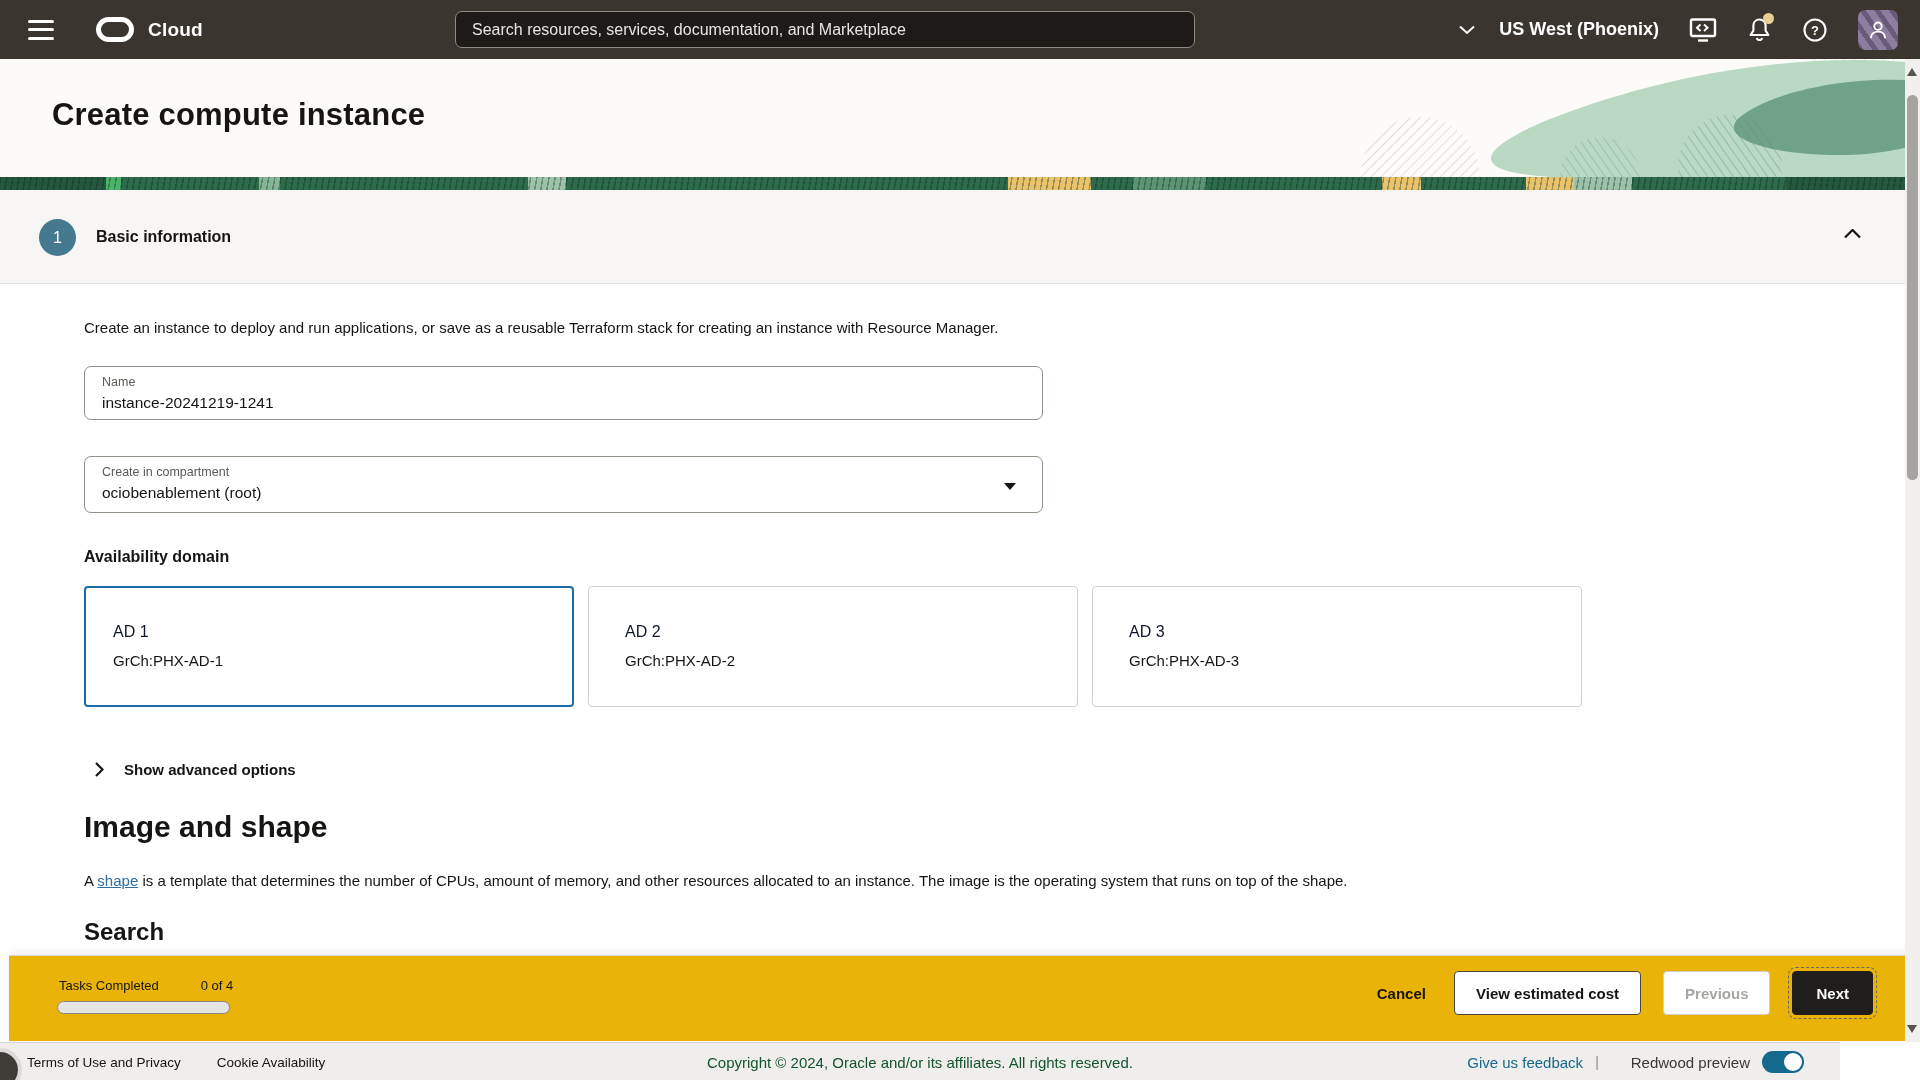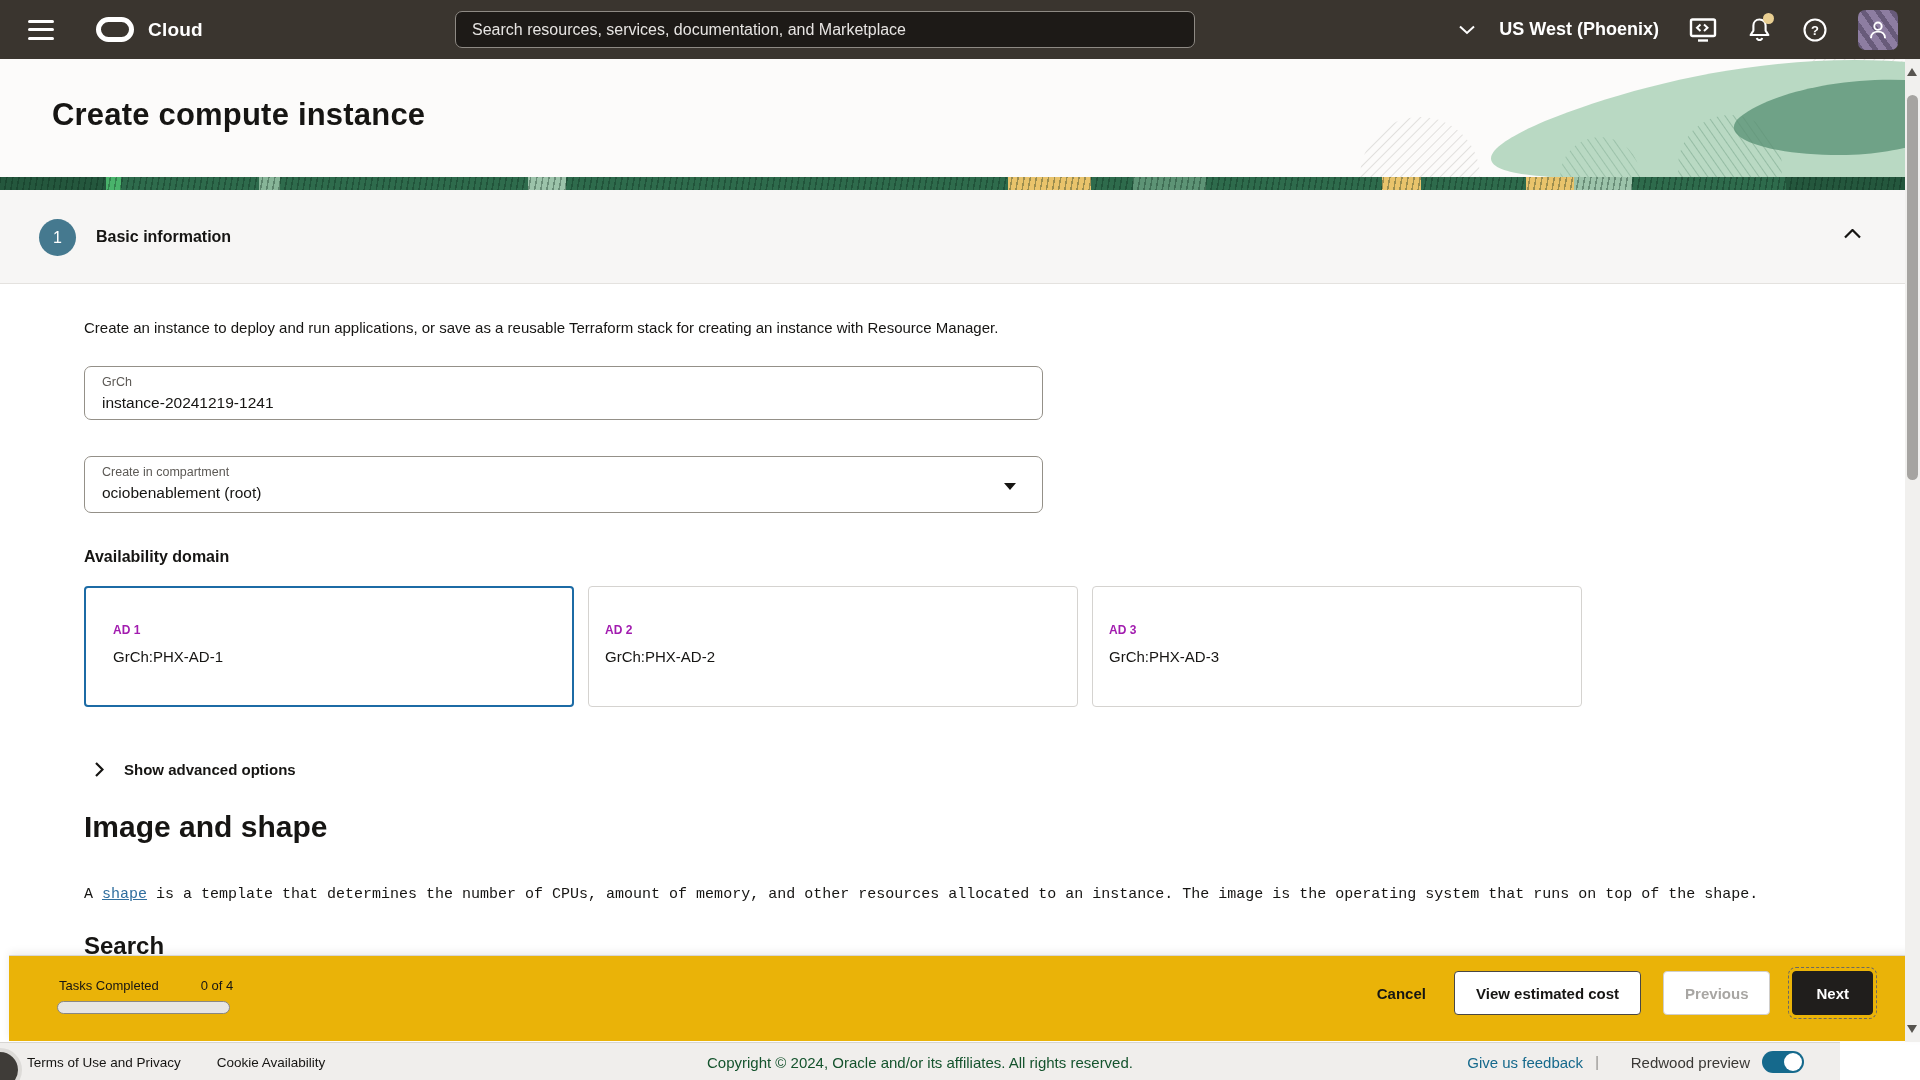--- a/index.html
+++ b/index.html
@@ -48,28 +48,28 @@
   .content { position:absolute; top:285px; left:0; width:1905px; height:757px; background:#fff; padding-left:84px; overflow:hidden; }
   .description { margin-top:32px; font-size:15px; color:#161513; line-height:22px; }
   .field { position:relative; width:959px; border:1px solid #949088; border-radius:7px; background:#fff; }
   .field-name { margin-top:27px; height:54px; }
   .field-compartment { margin-top:36px; height:57px; cursor:pointer; }
   .field-label { position:absolute; left:17px; top:8px; font-size:12.5px; color:#5c5955; }
   .field-value { position:absolute; left:17px; top:27px; font-size:15.5px; color:#161513; }
   .select-caret { position:absolute; right:26px; top:26px; width:0; height:0; border-left:6px solid transparent; border-right:6px solid transparent; border-top:7px solid #161513; }
   .avail-label { margin-top:35px; font-size:16px; font-weight:bold; color:#161513; }
   .cards { margin-top:20px; display:flex; gap:14px; }
-  .ad-card { width:490px; height:121px; border:1px solid #d5d3d0; border-radius:4px; background:#fff; padding:36px 0 0 16px; cursor:pointer; }
+  .ad-card { width:490px; height:121px; border:1px solid #d5d3d0; border-radius:4px; background:#fff; padding:36px 0 0 36px; cursor:pointer; }
   .ad-card.selected { border:2px solid #1c6ba5; padding:35px 0 0 27px; }
-  .ad-title { font-size:12px; font-weight:bold; color:#a21caf; }
+  .ad-title { font-size:16px; font-weight:normal; color:#0f172a; }
   .ad-sub { margin-top:11px; font-size:15px; color:#161513; }
   .advanced-row { margin-top:54px; display:flex; align-items:center; gap:20px; margin-left:11px; cursor:pointer; width:fit-content; }
   .advanced-label { font-size:15px; font-weight:bold; color:#161513; }
   .h-image-shape { margin-top:32px; font-size:30px; font-weight:800; color:#161513; }
-  .shape-para { margin-top:40px; font-size:15px; color:#161513; line-height:22px;font-family:Liberation Mono, monospace; }
+  .shape-para { margin-top:26px; font-size:15px; color:#161513; line-height:22px; }
   .shape-link { color:#2f6e9e; text-decoration:underline; cursor:pointer; }
   .h-image { margin-top:26px; font-size:24px; font-weight:800; color:#161513; }
 
   
   .action-bar { position:absolute; top:955px; left:9px; width:1920px; height:86px; background:#eab308; border-top:1px solid #d9d7d4; box-shadow:0 -3px 8px rgba(0,0,0,.07); z-index:10; }
   .tasks-line { position:absolute; left:50px; top:22px; display:flex; gap:42px; font-size:13px; color:#161513; }
   .progress-track { position:absolute; left:48px; top:45px; width:173px; height:13px; border:1px solid #8a8782; border-radius:8px; background:#e7e5e3; }
   .bar-buttons { position:absolute; right:56px; top:15px; height:44px; display:flex; align-items:center; gap:22px; }
   .btn { font-family:"Liberation Sans", sans-serif; font-size:15px; font-weight:bold; height:44px; border-radius:4px; cursor:pointer; }
   .btn-text { background:none; border:none; color:#161513; padding:0 6px; }
@@ -180,21 +180,21 @@
       <svg width="17" height="10" viewBox="0 0 17 10">
           <polyline points="1,8.5 8.5,1 16,8.5" fill="none" stroke="#161513" stroke-width="2.2"></polyline>
         </svg>
     </button>
   </section>
 
   <main class="content">
     <p class="description">Create an instance to deploy and run applications, or save as a reusable Terraform stack for creating an instance with Resource Manager.</p>
 
     <div class="field field-name">
-      <span class="field-label">GrCh</span>
+      <span class="field-label">Name</span>
       <span class="field-value">instance-20241219-1241</span>
     </div>
 
     <div class="field field-compartment">
       <span class="field-label">Create in compartment</span>
       <span class="field-value">ociobenablement (root)</span>
       <span class="select-caret"></span>
     </div>
 
     <div class="avail-label">Availability domain</div>

